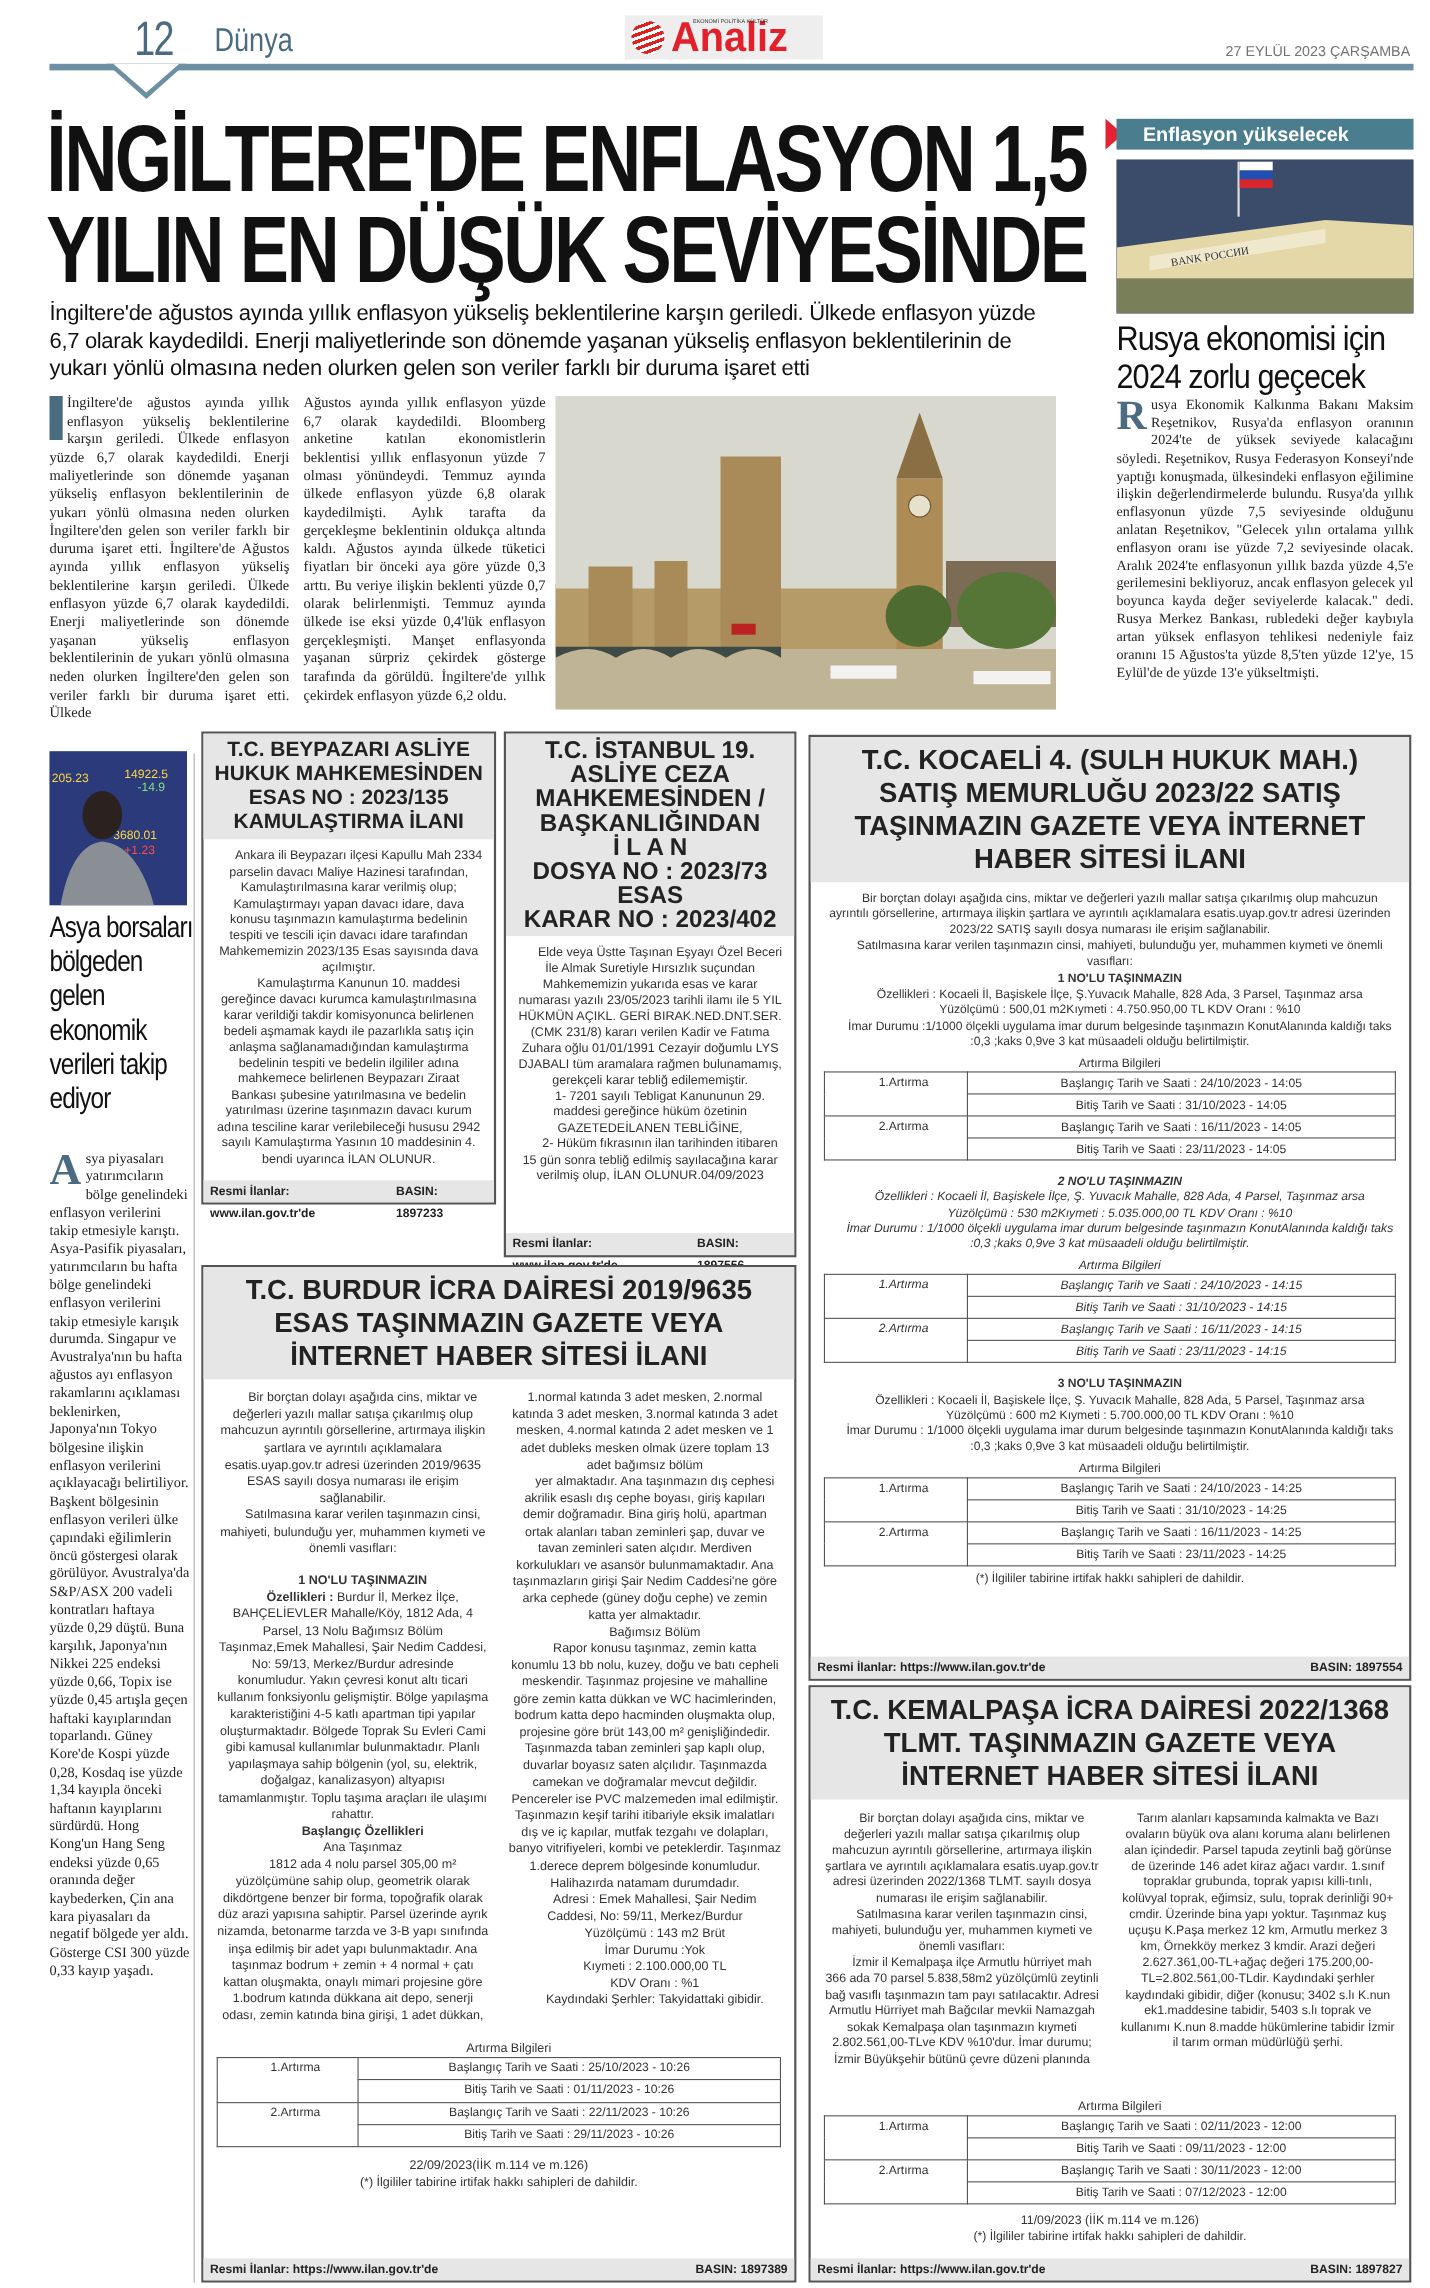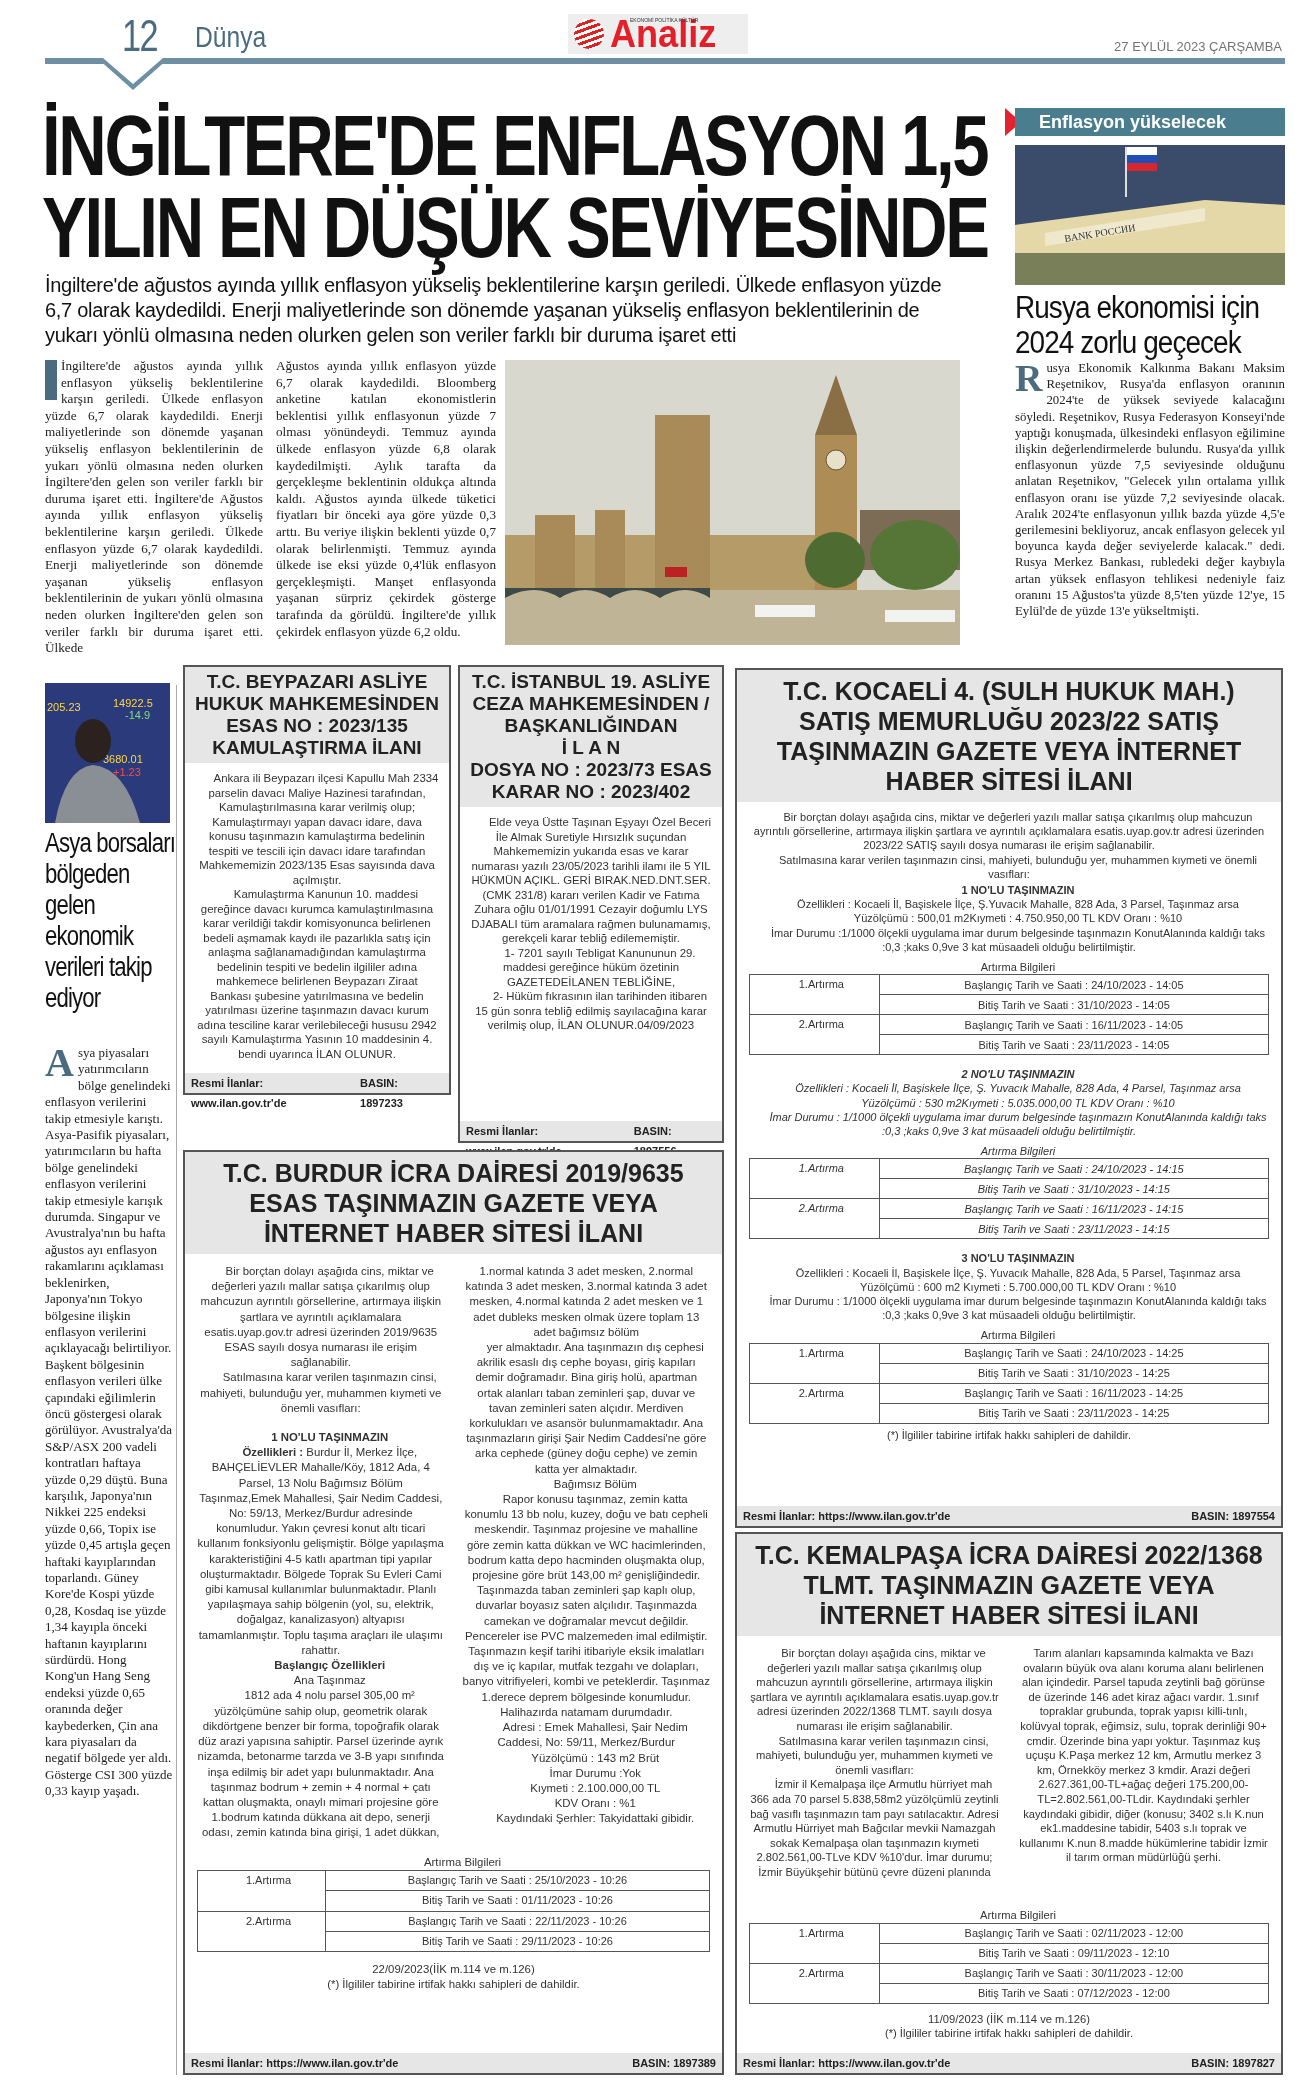--- a/index.html
+++ b/index.html
@@ -143,21 +143,21 @@
     <p>Ankara ili Beypazarı ilçesi Kapullu Mah 2334 parselin davacı Maliye Hazinesi tarafından, Kamulaştırılmasına karar verilmiş olup; Kamulaştırmayı yapan davacı idare, dava konusu taşınmazın kamulaştırma bedelinin tespiti ve tescili için davacı idare tarafından Mahkememizin 2023/135 Esas sayısında dava açılmıştır.</p>
     <p>Kamulaştırma Kanunun 10. maddesi gereğince davacı kurumca kamulaştırılmasına karar verildiği takdir komisyonunca belirlenen bedeli aşmamak kaydı ile pazarlıkla satış için anlaşma sağlanamadığından kamulaştırma bedelinin tespiti ve bedelin ilgililer adına mahkemece belirlenen Beypazarı Ziraat Bankası şubesine yatırılmasına ve bedelin yatırılması üzerine taşınmazın davacı kurum adına tesciline karar verilebileceği hususu 2942 sayılı Kamulaştırma Yasının 10 maddesinin 4. bendi uyarınca İLAN OLUNUR.</p>
   </div>
   <div class="foot">
     <span>Resmi İlanlar: www.ilan.gov.tr'de</span>
     <span>BASIN: 1897233</span>
   </div>
 </div>
 
 <div class="ad" style="left:458px;top:665px;width:266px;height:478px">
-  <div class="ad-head" style="font-size:19px;line-height:22px;padding:4px">
+  <div class="ad-head" style="font-size:22px;line-height:22px;padding:4px">
     <div>T.C. İSTANBUL 19. ASLİYE CEZA MAHKEMESİNDEN / BAŞKANLIĞINDAN</div>
     <div>İ L A N</div>
     <div>DOSYA NO : 2023/73 ESAS</div>
     <div>KARAR NO : 2023/402</div>
   </div>
   <div class="ad-body" style="font-size:11.4px;line-height:14.5px">
     <p>Elde veya Üstte Taşınan Eşyayı Özel Beceri İle Almak Suretiyle Hırsızlık suçundan Mahkememizin yukarıda esas ve karar numarası yazılı 23/05/2023 tarihli ilamı ile 5 YIL HÜKMÜN AÇIKL. GERİ BIRAK.NED.DNT.SER. (CMK 231/8) kararı verilen Kadir ve Fatıma Zuhara oğlu 01/01/1991 Cezayir doğumlu LYS DJABALI tüm aramalara rağmen bulunamamış, gerekçeli karar tebliğ edilememiştir.</p>
     <p>1- 7201 sayılı Tebligat Kanununun 29. maddesi gereğince hüküm özetinin GAZETEDEİLANEN TEBLİĞİNE,</p>
     <p>2- Hüküm fıkrasının ilan tarihinden itibaren 15 gün sonra tebliğ edilmiş sayılacağına karar verilmiş olup, İLAN OLUNUR.04/09/2023</p>
   </div>
@@ -315,21 +315,21 @@
       <p>İzmir il Kemalpaşa ilçe Armutlu hürriyet mah 366 ada 70 parsel 5.838,58m2 yüzölçümlü zeytinli bağ vasıflı taşınmazın tam payı satılacaktır. Adresi Armutlu Hürriyet mah Bağcılar mevkii Namazgah sokak Kemalpaşa olan taşınmazın kıymeti 2.802.561,00-TLve KDV %10'dur. İmar durumu; İzmir Büyükşehir bütünü çevre düzeni planında Tarım alanları kapsamında kalmakta ve Bazı ovaların büyük ova alanı koruma alanı belirlenen alan içindedir. Parsel tapuda zeytinli bağ görünse de üzerinde 146 adet kiraz ağacı vardır. 1.sınıf topraklar grubunda, toprak yapısı killi-tınlı, kolüvyal toprak, eğimsiz, sulu, toprak derinliği 90+ cmdir. Üzerinde bina yapı yoktur. Taşınmaz kuş uçuşu K.Paşa merkez 12 km, Armutlu merkez 3 km, Örnekköy merkez 3 kmdir. Arazi değeri 2.627.361,00-TL+ağaç değeri 175.200,00-TL=2.802.561,00-TLdir. Kaydındaki şerhler kaydındaki gibidir, diğer (konusu; 3402 s.lı K.nun ek1.maddesine tabidir, 5403 s.lı toprak ve kullanımı K.nun 8.madde hükümlerine tabidir İzmir il tarım orman müdürlüğü şerhi.</p>
     </div>
     <div class="ind">Artırma Bilgileri</div>
     <table>
       <tbody id="kemal-auctions">
           <tr>
             <td class="lab" rowspan="2">1.Artırma</td>
             <td>Başlangıç Tarih ve Saati : 02/11/2023 - 12:00</td>
           </tr>
           <tr>
-            <td>Bitiş Tarih ve Saati : 09/11/2023 - 12:10</td>
+            <td>Bitiş Tarih ve Saati : 09/11/2023 - 12:00</td>
           </tr>
           <tr>
             <td class="lab" rowspan="2">2.Artırma</td>
             <td>Başlangıç Tarih ve Saati : 30/11/2023 - 12:00</td>
           </tr>
           <tr>
             <td>Bitiş Tarih ve Saati : 07/12/2023 - 12:00</td>
           </tr>
         </tbody>
     </table>

